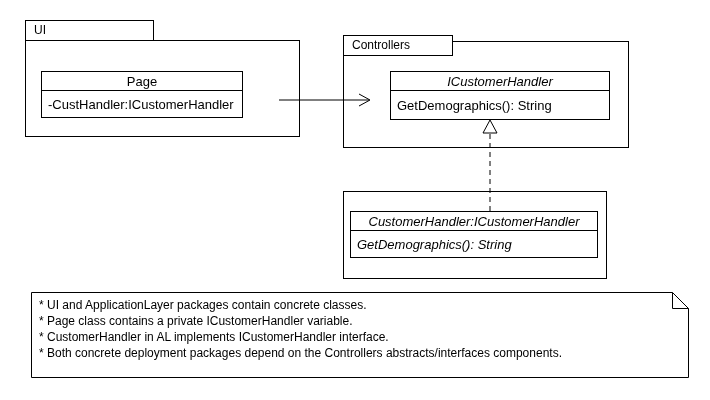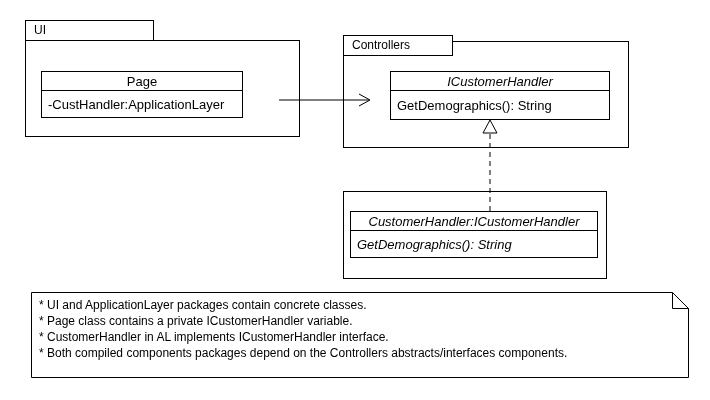--- a/index.html
+++ b/index.html
@@ -94,21 +94,21 @@
 
   <div class="pkg-tab" style="left:343px; top:21px; width:110px; height:21px;margin-top:14px;">
     <span>Controllers</span>
   </div>
   <div class="pkg-body" style="left:343px; top:41px; width:286px; height:107px;"></div>
 
   <div class="pkg-body" style="left:343px; top:191px; width:264px; height:88px;"></div>
 
   <div class="cls" style="left:41px; top:71px; width:202px; height:47px;">
     <div class="cls-title">Page</div>
-    <div class="cls-member">-CustHandler:ApplicationLayer</div>
+    <div class="cls-member">-CustHandler:ICustomerHandler</div>
   </div>
 
   <div class="cls" style="left:390px; top:71px; width:220px; height:49px;">
     <div class="cls-title italic">ICustomerHandler</div>
     <div class="cls-member">GetDemographics(): String</div>
   </div>
 
   <div class="cls" style="left:350px; top:211px; width:248px; height:47px;font-style:italic;">
     <div class="cls-title">CustomerHandler:ICustomerHandler</div>
     <div class="cls-member">GetDemographics(): String</div>
@@ -129,17 +129,17 @@
 
   <div class="note">
     <svg width="658" height="86" viewBox="0 0 658 86">
       <path d="M0.5,0.5 H641.5 L657.5,16.5 V85.5 H0.5 Z" fill="#ffffff" stroke="#000" stroke-width="1"></path>
       <path d="M641.5,0.5 V16.5 H657.5" fill="none" stroke="#000" stroke-width="1"></path>
     </svg>
     <div class="note-text">
       <div>* UI and ApplicationLayer packages contain concrete classes.</div>
       <div>* Page class contains a private ICustomerHandler variable.</div>
       <div>* CustomerHandler in AL implements ICustomerHandler interface.</div>
-      <div>* Both compiled components packages depend on the Controllers abstracts/interfaces components.</div>
+      <div>* Both concrete deployment packages depend on the Controllers abstracts/interfaces components.</div>
     </div>
   </div>
 
 </div>
 
 </body></html>

